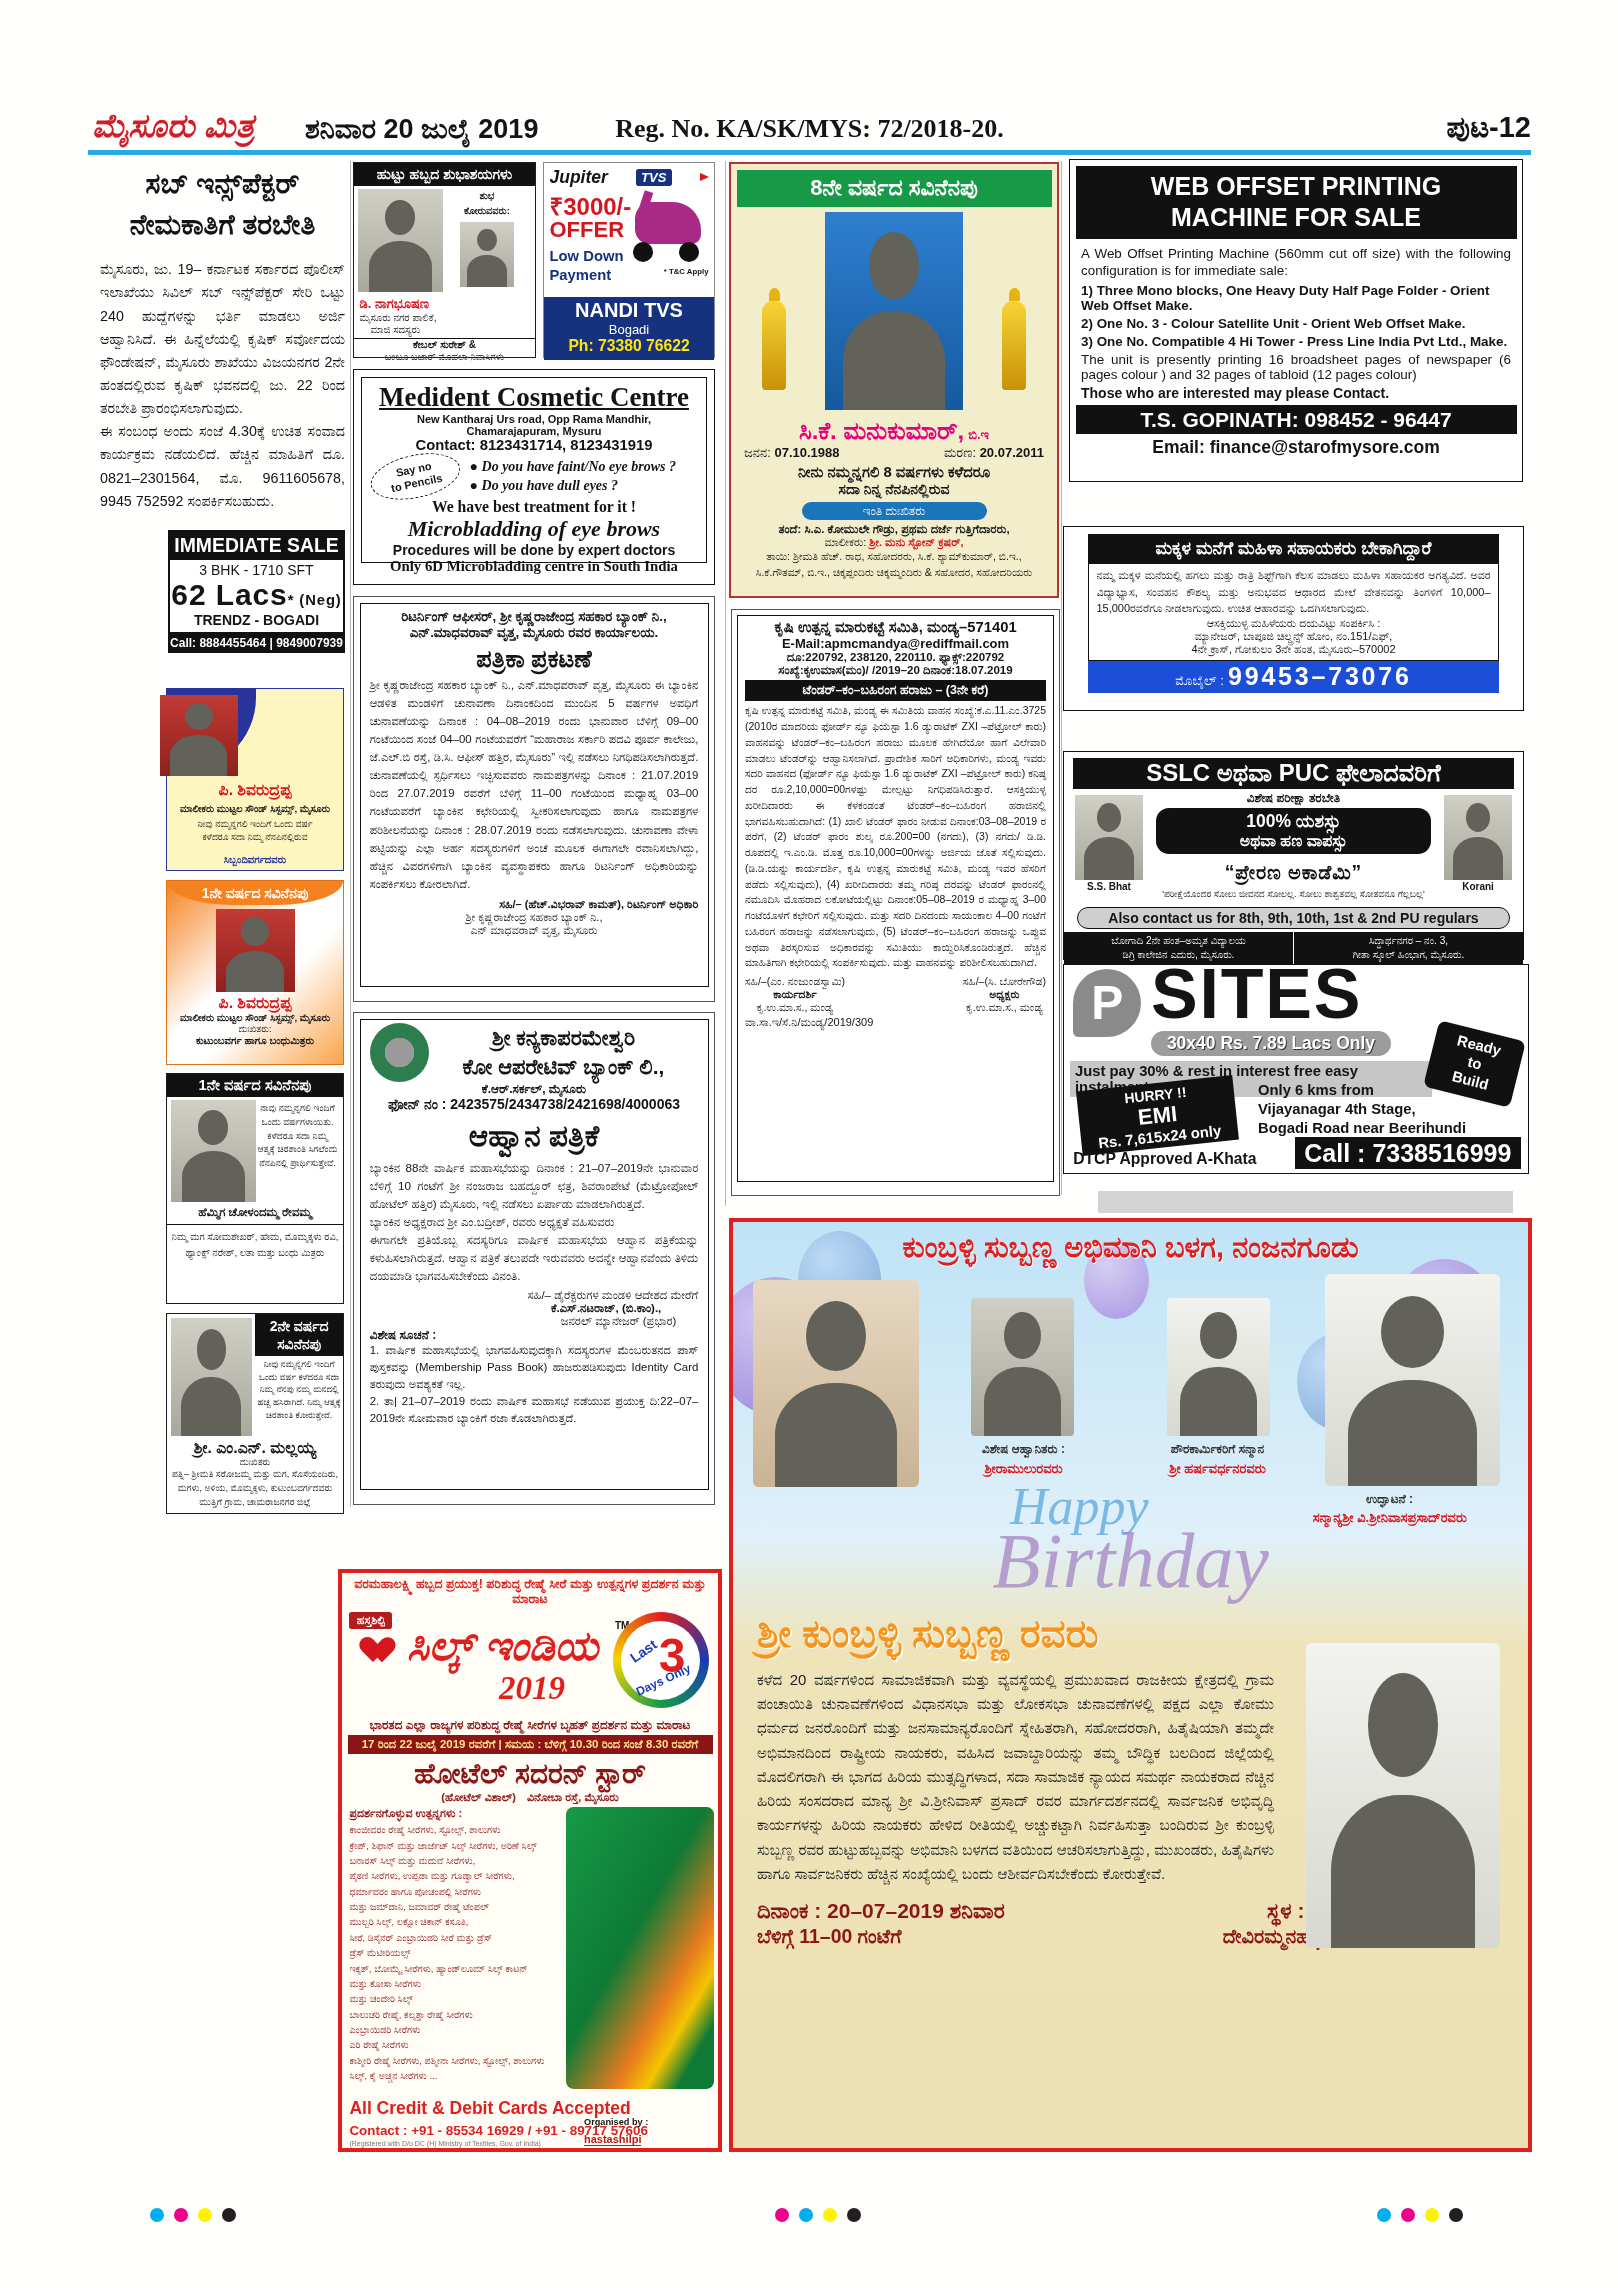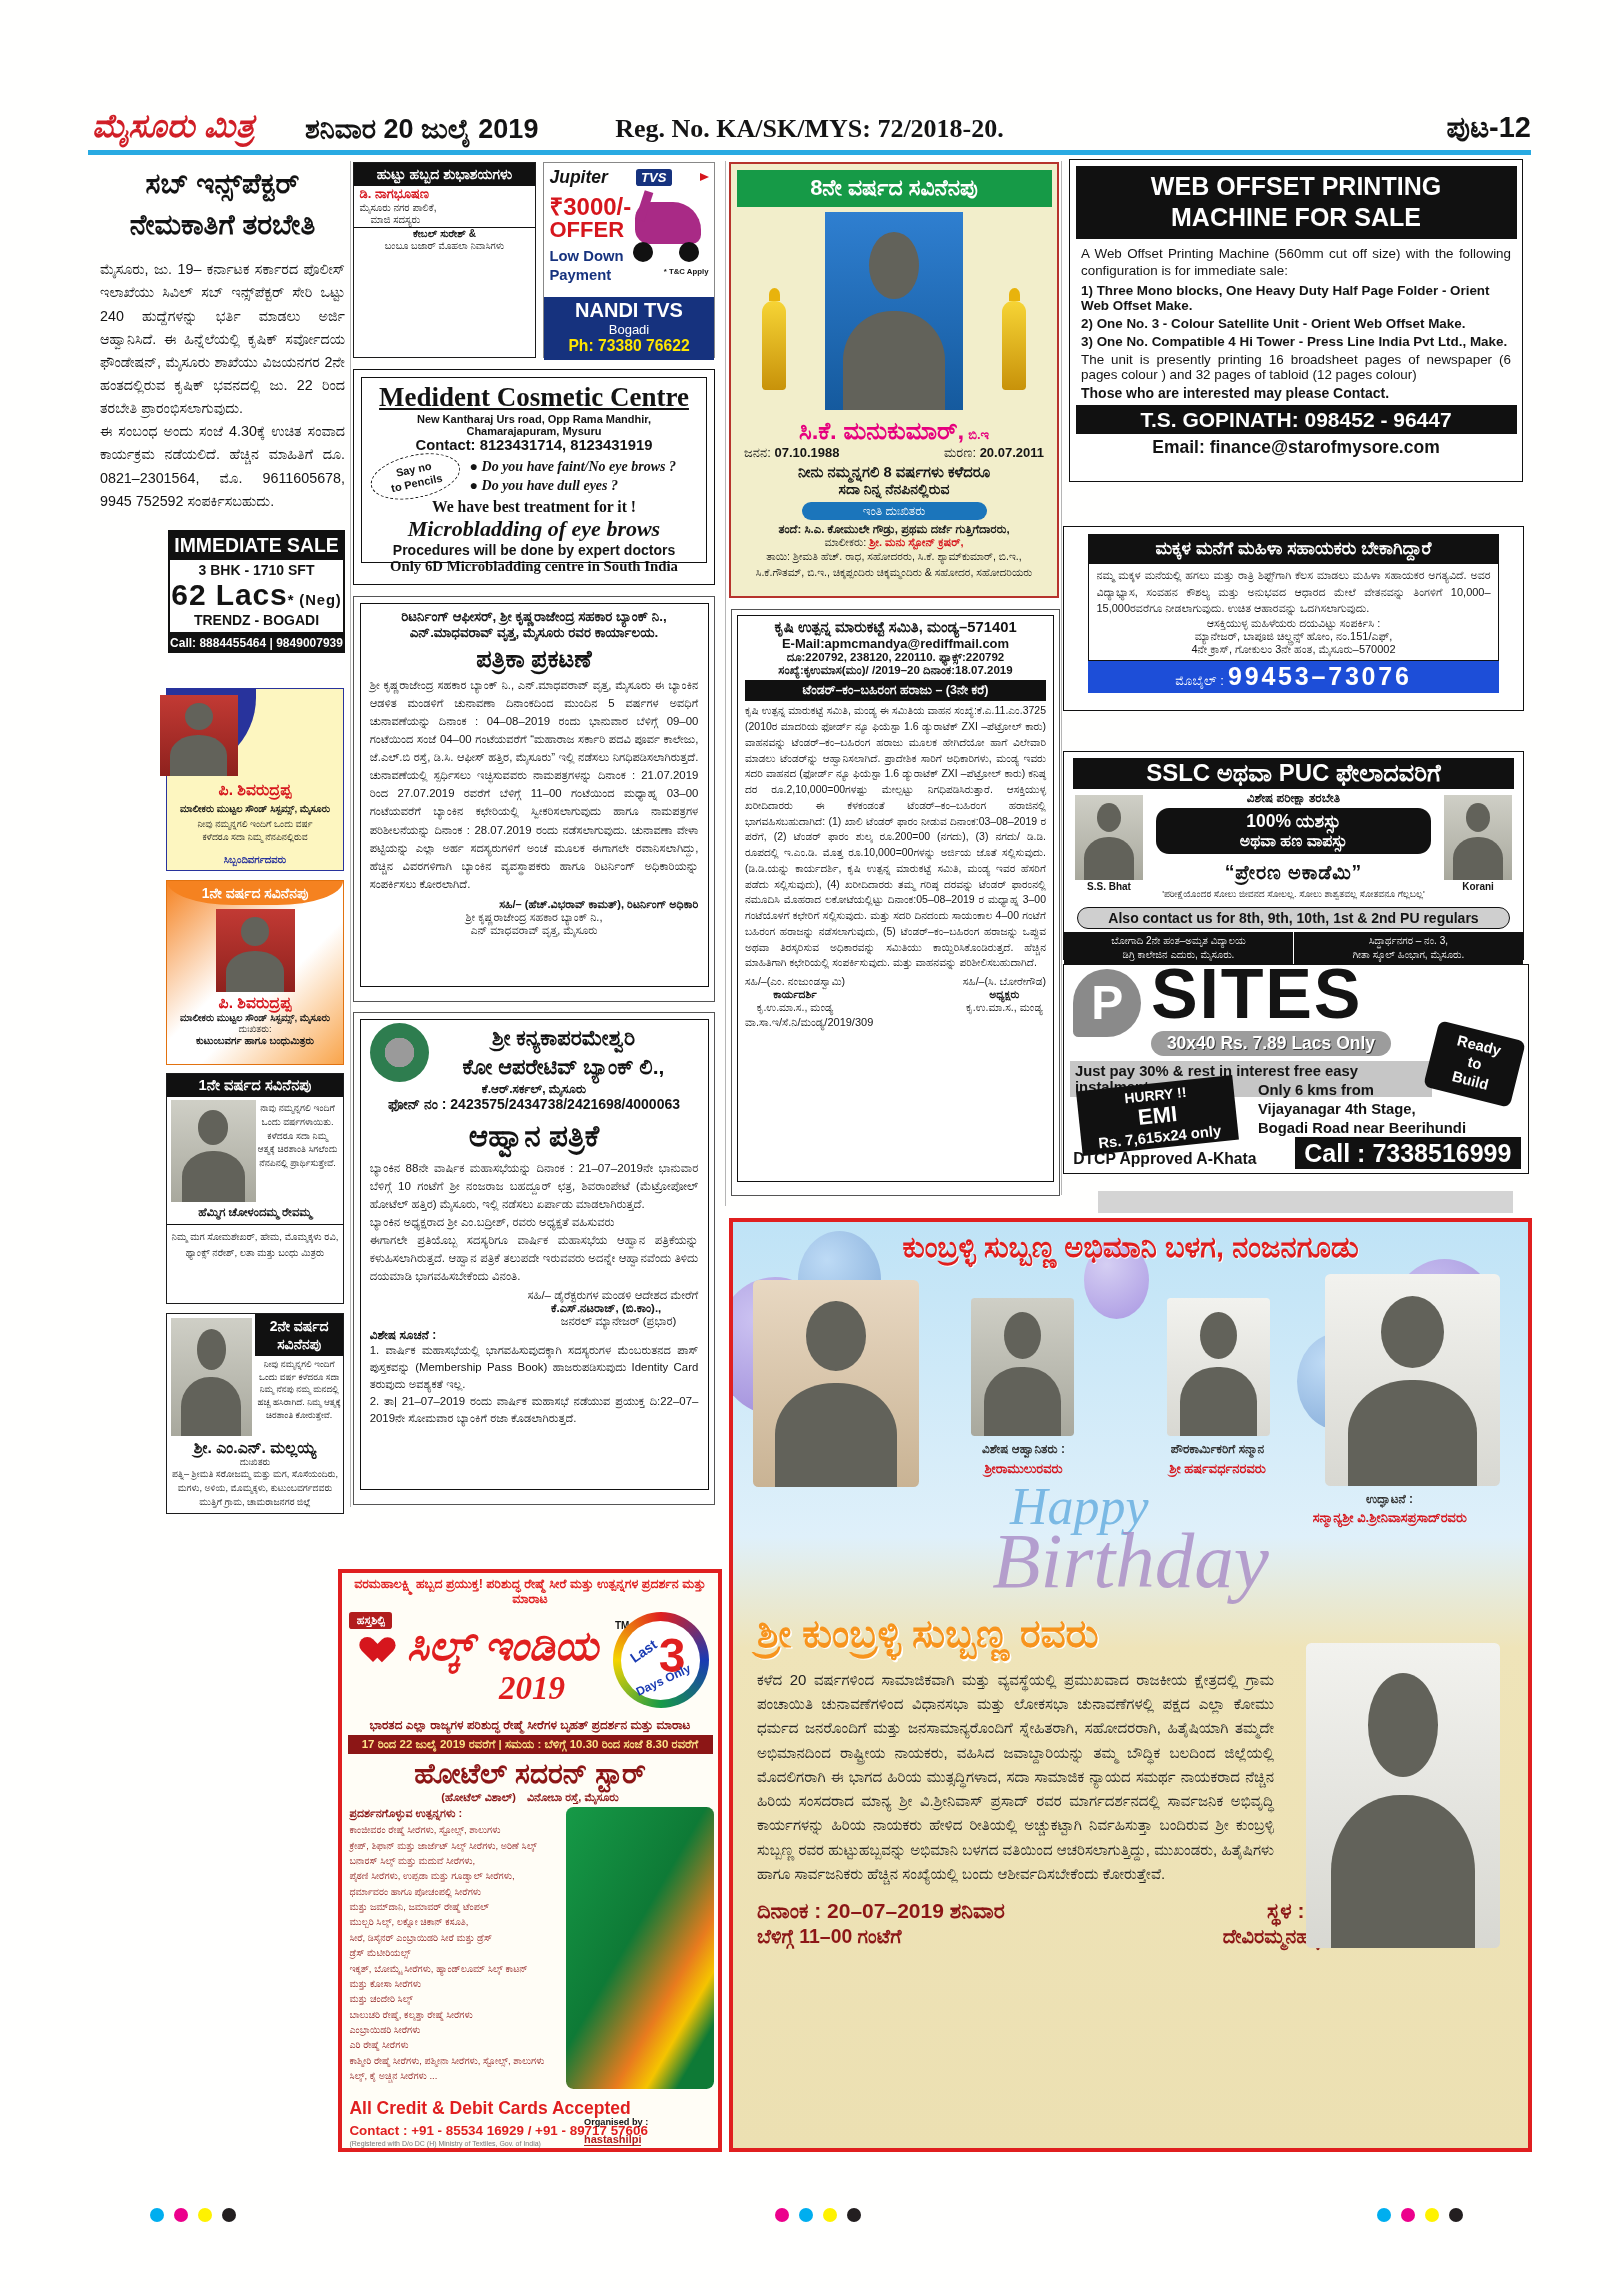--- a/index.html
+++ b/index.html
@@ -51,21 +51,21 @@
 
   <div class="abs" style="left:100px;top:164px;width:245px;">
     <div class="c" style="font-size:28px;font-weight:bold;line-height:1.45;">ಸಬ್ ಇನ್ಸ್‌ಪೆಕ್ಟರ್ ನೇಮಕಾತಿಗೆ ತರಬೇತಿ</div>
     <div class="j pre" style="margin-top:13px;font-size:14.3px;line-height:1.62;">ಮೈಸೂರು, ಜು. 19– ಕರ್ನಾಟಕ ಸರ್ಕಾರದ ಪೊಲೀಸ್ ಇಲಾಖೆಯು ಸಿವಿಲ್ ಸಬ್ ಇನ್ಸ್‌ಪೆಕ್ಟರ್ ಸೇರಿ ಒಟ್ಟು 240 ಹುದ್ದೆಗಳನ್ನು ಭರ್ತಿ ಮಾಡಲು ಅರ್ಜಿ ಆಹ್ವಾನಿಸಿದೆ. ಈ ಹಿನ್ನೆಲೆಯಲ್ಲಿ ಕೃಷಿಕ್ ಸರ್ವೋದಯ ಫೌಂಡೇಷನ್, ಮೈಸೂರು ಶಾಖೆಯು ವಿಜಯನಗರ 2ನೇ ಹಂತದಲ್ಲಿರುವ ಕೃಷಿಕ್ ಭವನದಲ್ಲಿ ಜು. 22 ರಿಂದ ತರಬೇತಿ ಪ್ರಾರಂಭಿಸಲಾಗುವುದು.
 ಈ ಸಂಬಂಧ ಅಂದು ಸಂಜೆ 4.30ಕ್ಕೆ ಉಚಿತ ಸಂವಾದ ಕಾರ್ಯಕ್ರಮ ನಡೆಯಲಿದೆ. ಹೆಚ್ಚಿನ ಮಾಹಿತಿಗೆ ದೂ. 0821–2301564, ಮೊ. 9611605678, 9945 752592 ಸಂಪರ್ಕಿಸಬಹುದು.</div>
   </div>
 
   <div class="box" style="left:168px;top:530px;width:177px;height:148px;border:none;">
     <div class="bar c" style="font-size:19.4px;font-weight:bold;padding:3.7px 0;">IMMEDIATE SALE</div>
     <div style="border:2.8px solid #111;border-top:none;border-bottom:none;text-align:center;padding:1.8px 0 3.7px;">
-      <div style="font-size:14px;font-weight:bold;">3 BHK - 1710 SFT</div>
+      <div style="font-size:14px;font-weight:normal;">3 BHK - 1710 SFT</div>
       <div style="font-size:30px;font-weight:bold;letter-spacing:0.9px;"><span>62 Lacs</span><span style="font-size:14.8px;">* (Neg)</span></div>
       <div style="font-size:14px;font-weight:bold;">TRENDZ - BOGADI</div>
     </div>
     <div class="bar c" style="font-size:12px;font-weight:bold;padding:3.7px 0;">Call: 8884455464 | 9849007939</div>
   </div>
 
   <div class="abs" style="left:166px;top:688px;width:178px;height:183px;border:1.8px solid #28339c;background:#fdf6c0;">
     <div class="abs" style="left:0;top:0;width:89px;height:85px;background:#28339c;border-radius:0 0 90% 0;"></div>
     <div class="abs c" style="left:3.7px;top:5.5px;width:78px;color:#fff;font-weight:bold;font-size:12px;line-height:1.7;">1ನೇ ವರ್ಷದ ಸವಿನೆನಪು</div>
     <div class="abs photo red" style="right:7.4px;top:5.5px;width:78px;height:81px;"></div>
@@ -107,20 +107,28 @@
     </div>
     <div class="c" style="font-size:15.7px;font-weight:bold;">ಶ್ರೀ. ಎಂ.ಎನ್. ಮಲ್ಲಯ್ಯ</div>
     <div class="c" style="font-size:9.2px;">ದುಃಖಿತರು</div>
     <div class="c pre" style="font-size:9.2px;line-height:1.5;">ಪತ್ನಿ– ಶ್ರೀಮತಿ ಸರೋಜಮ್ಮ ಮತ್ತು ಮಗ, ಸೊಸೆಯಂದಿರು,
 ಮಗಳು, ಅಳಿಯ, ಮೊಮ್ಮಕ್ಕಳು, ಕುಟುಂಬವರ್ಗದವರು
 ಮುತ್ತಿಗೆ ಗ್ರಾಮ, ಚಾಮರಾಜನಗರ ಜಿಲ್ಲೆ</div>
   </div>
 
   <div class="box" style="left:353px;top:162px;width:183px;height:196px;">
     <div class="bar c" style="font-size:14px;font-weight:bold;padding:2.8px 0;">ಹುಟ್ಟು ಹಬ್ಬದ ಶುಭಾಶಯಗಳು</div>
+    <div style="display:flex;padding:3.7px;">
+      <div class="photo" style="width:85px;height:103px;flex:none;"></div>
+      <div style="flex:1;">
+        <div class="c pre" style="font-size:9.7px;font-weight:bold;line-height:1.5;">ಶುಭ
+ಕೋರುವವರು:</div>
+        <div class="photo" style="width:54px;height:65px;margin:3.7px auto 0;"></div>
+      </div>
+    </div>
     <div style="font-size:13px;font-weight:bold;color:#d6161d;padding-left:5.5px;">ಡಿ. ನಾಗಭೂಷಣ</div>
     <div style="font-size:10px;padding-left:5.5px;">ಮೈಸೂರು ನಗರ ಪಾಲಿಕೆ,</div>
     <div style="font-size:10px;padding-left:16.6px;">ಮಾಜಿ ಸದಸ್ಯರು</div>
     <div class="c" style="font-size:10px;font-weight:bold;border-top:0.9px solid #111;margin-top:1.8px;">ಕೇಬಲ್ ಸುರೇಶ್ &amp;</div>
     <div class="c" style="font-size:9.7px;">ಬಂಬೂ ಬಜಾರ್ ಮೊಹಲಾ ನಿವಾಸಿಗಳು</div>
   </div>
 
   <div class="box" style="left:543px;top:162px;width:172px;height:196px;border:1.8px solid #888;">
     <div style="display:flex;justify-content:space-between;align-items:center;padding:3.7px 5.5px 0;">
       <span style="font-size:17.5px;font-weight:bold;font-style:italic;">Jupiter</span>

